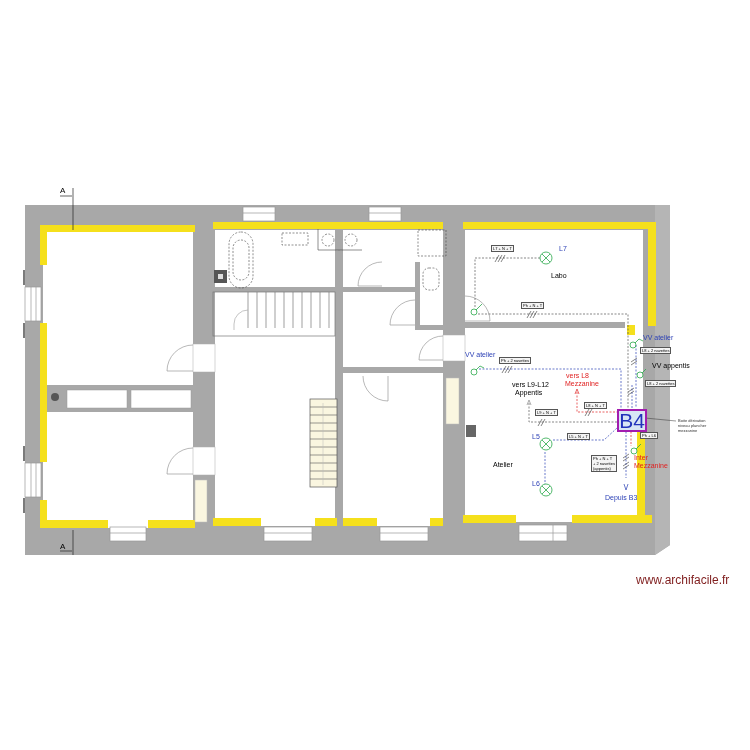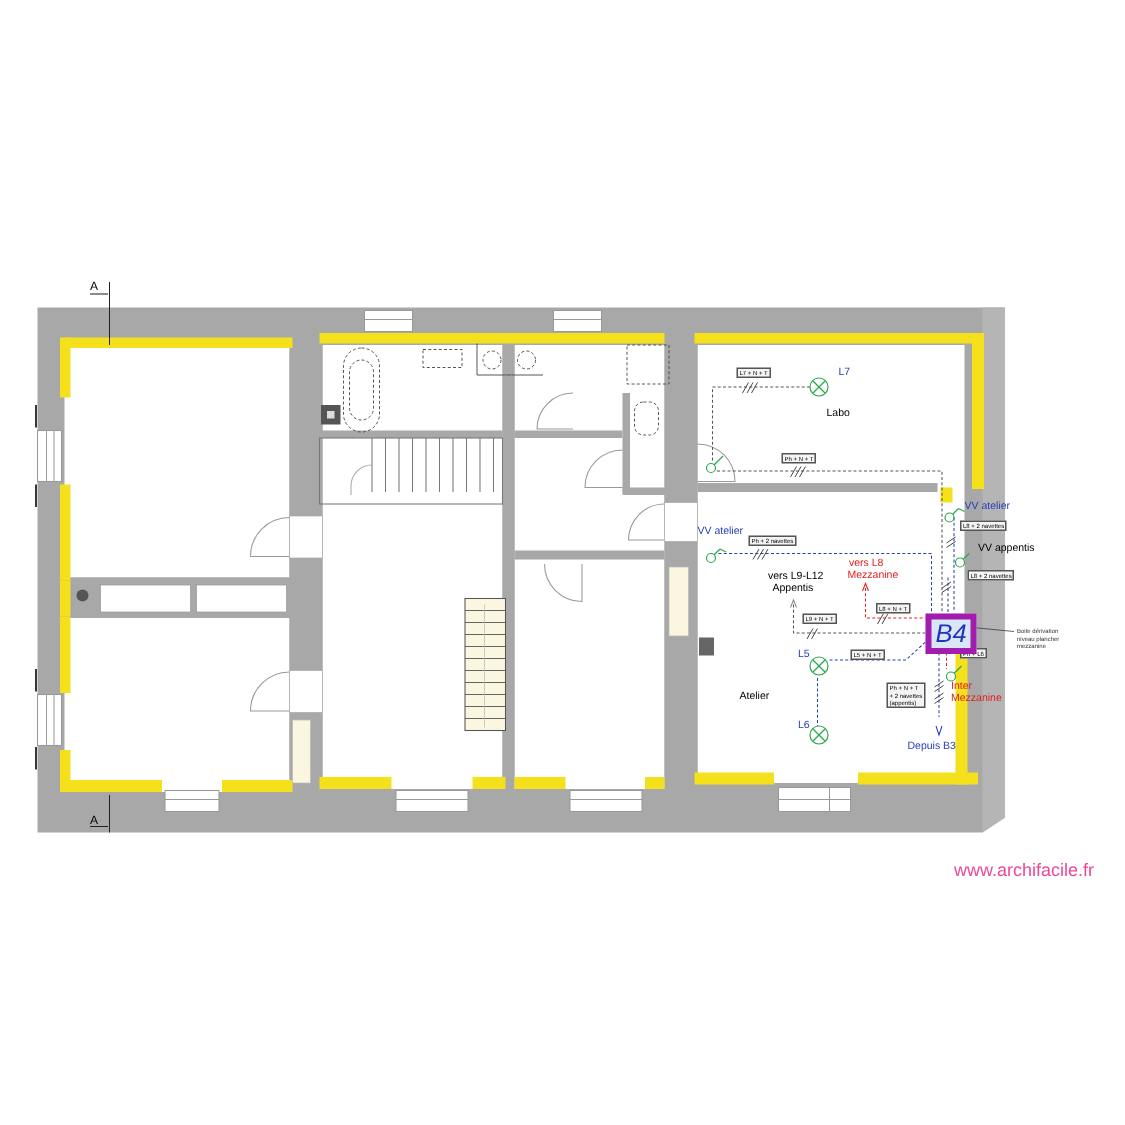--- a/index.html
+++ b/index.html
@@ -6,22 +6,22 @@
   body { width: 750px; height: 750px; position: relative; overflow: hidden; font-family: "Liberation Sans", sans-serif; }
   #plan { position: absolute; left: 0; top: 0; width: 750px; height: 750px; }
   .lbl { position: absolute; white-space: nowrap; font-family: "Liberation Sans", sans-serif; line-height: 1; }
   .room { font-size: 7px; color: #000; }
   .blue { color: #2a3fb5; font-size: 7px; }
   .red { color: #e02020; font-size: 7px; }
   .black { color: #000; font-size: 7px; }
   .tag { font-size: 4px; color: #000; border: 0.6px solid #555; background: #f4f4f4; padding: 0 1px; line-height: 5px; }
   .tag-multi { white-space: pre; line-height: 5px; }
   .note { font-size: 4px; color: #333; white-space: pre; line-height: 5px; }
-  .b4 { position: absolute; left: 617px; top: 409px; width: 26px; height: 19px; background: #d8e6f5; border: 4px solid #a21caf; color: #2233bb; font-size: 17px; text-align: center; line-height: 19px; font-style: italic; }
-  .watermark { font-size: 12px; color: #ec4899; }
+  .b4 { position: absolute; left: 617px; top: 409px; width: 26px; height: 19px; background: #d8e6f5; border: 2px solid #a21caf; color: #2233bb; font-size: 21px; text-align: center; line-height: 19px; }
+  .watermark { font-size: 12px; color: #7f1d1d; }
   .section { font-size: 8px; color: #000; }
 </style>
 </head>
 <body>
 
 <svg id="plan" viewBox="0 0 750 750" xmlns="http://www.w3.org/2000/svg">
 
   <g>
     <polygon points="25,205 670,205 670,545 655,555 25,555 25,205" fill="#a8a8a8"></polygon>
     <polygon points="655,205 670,205 670,545 655,555" fill="#b5b5b5"></polygon>

